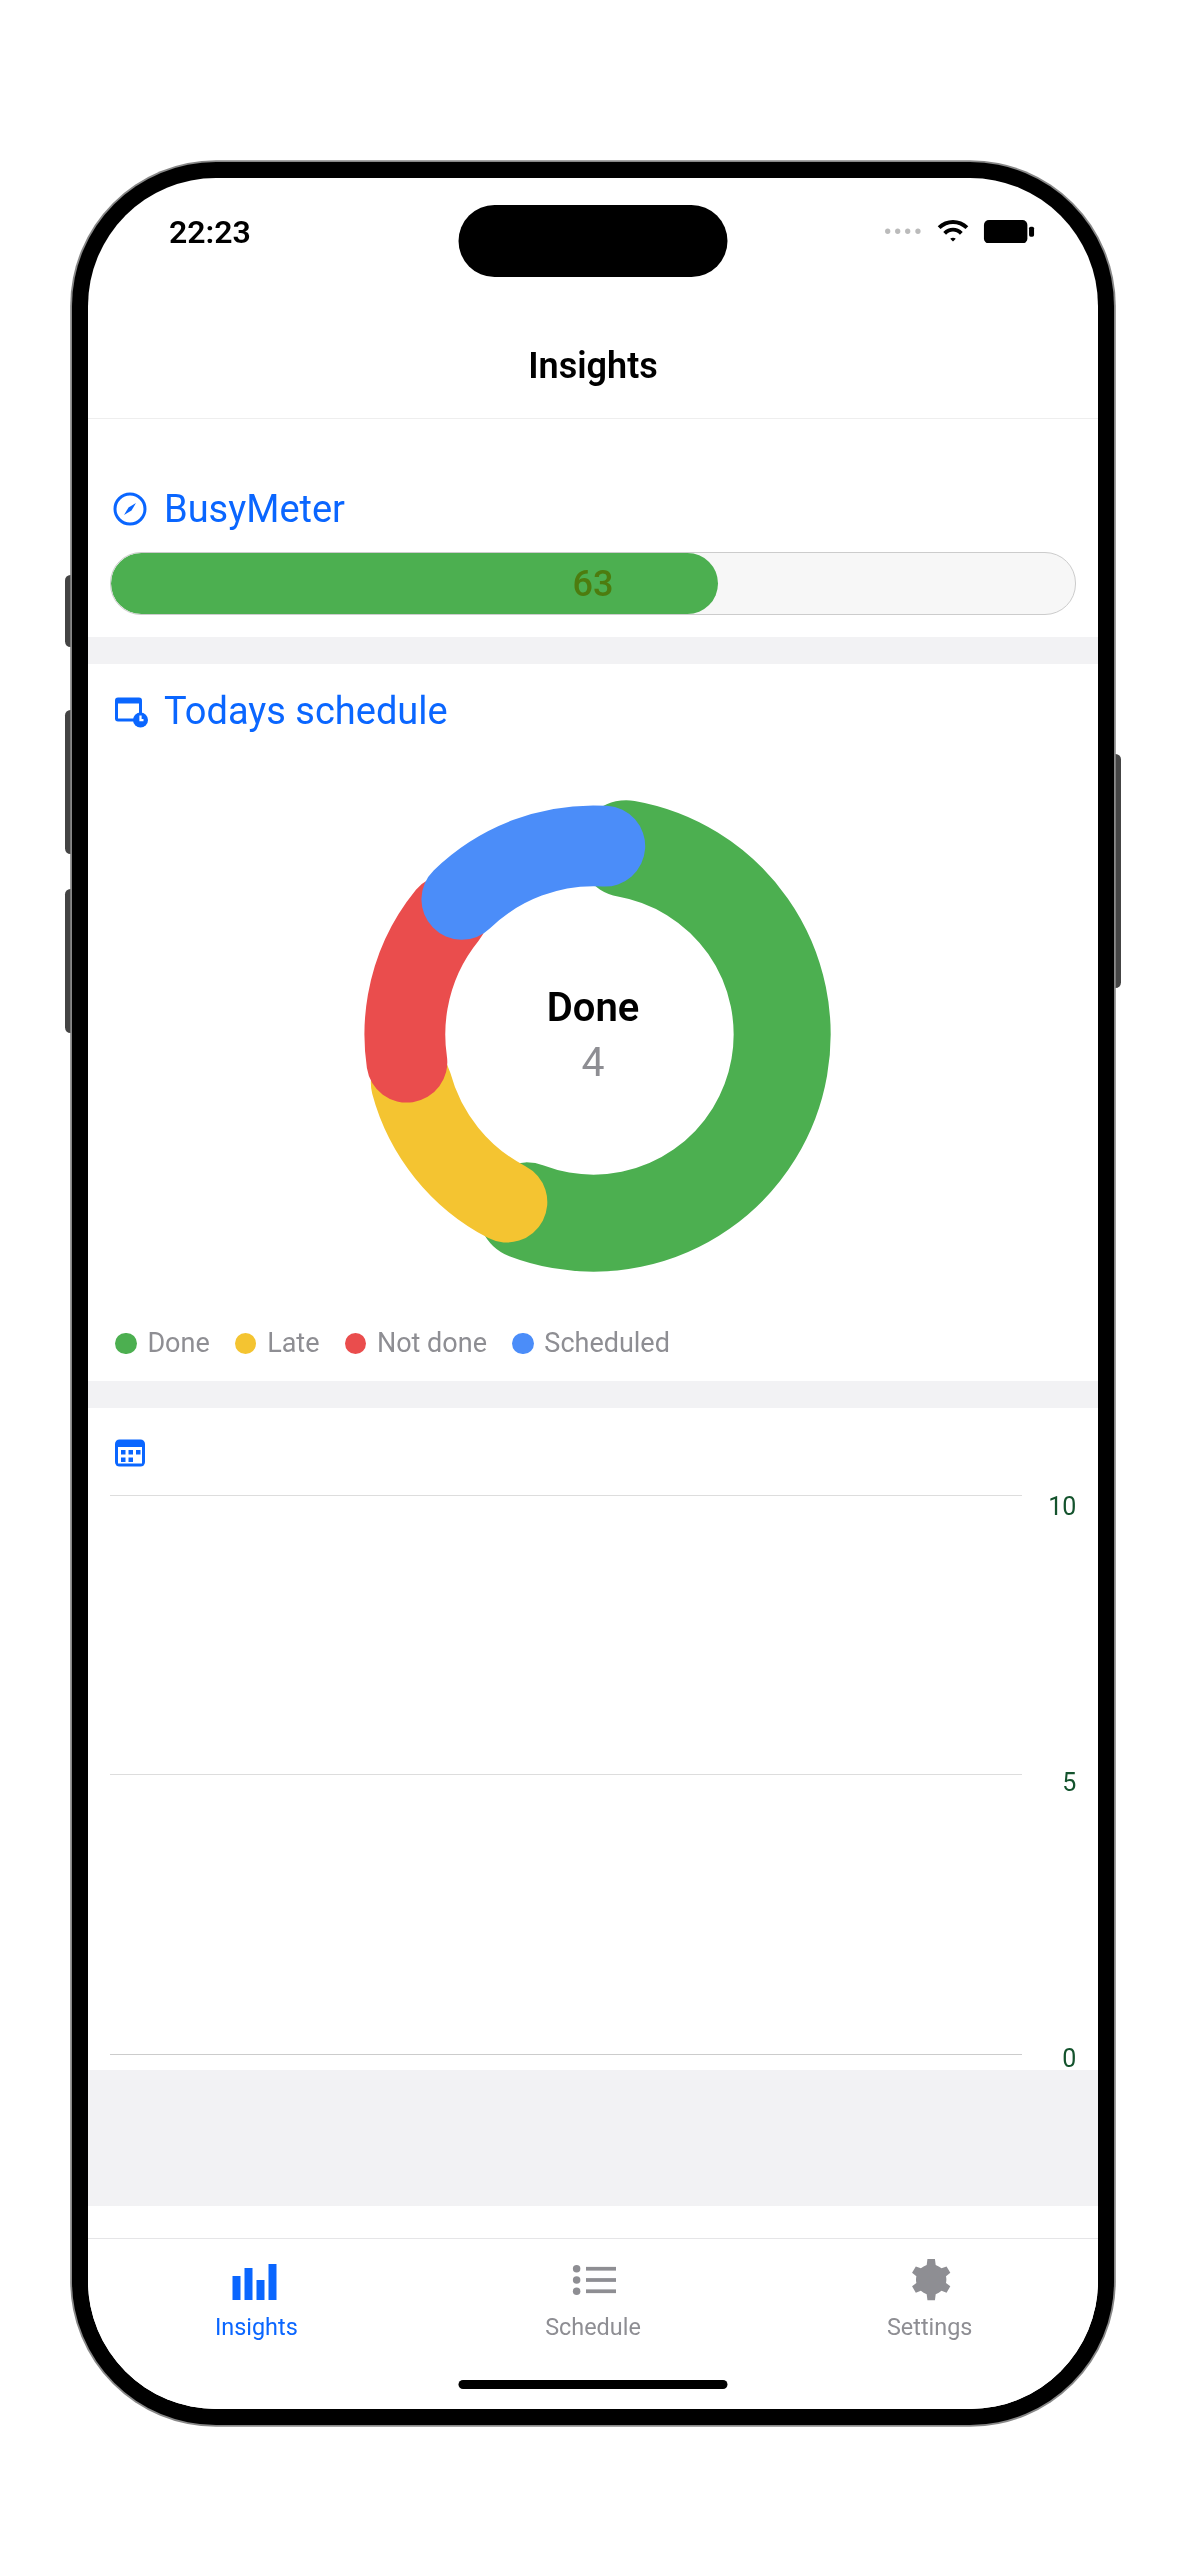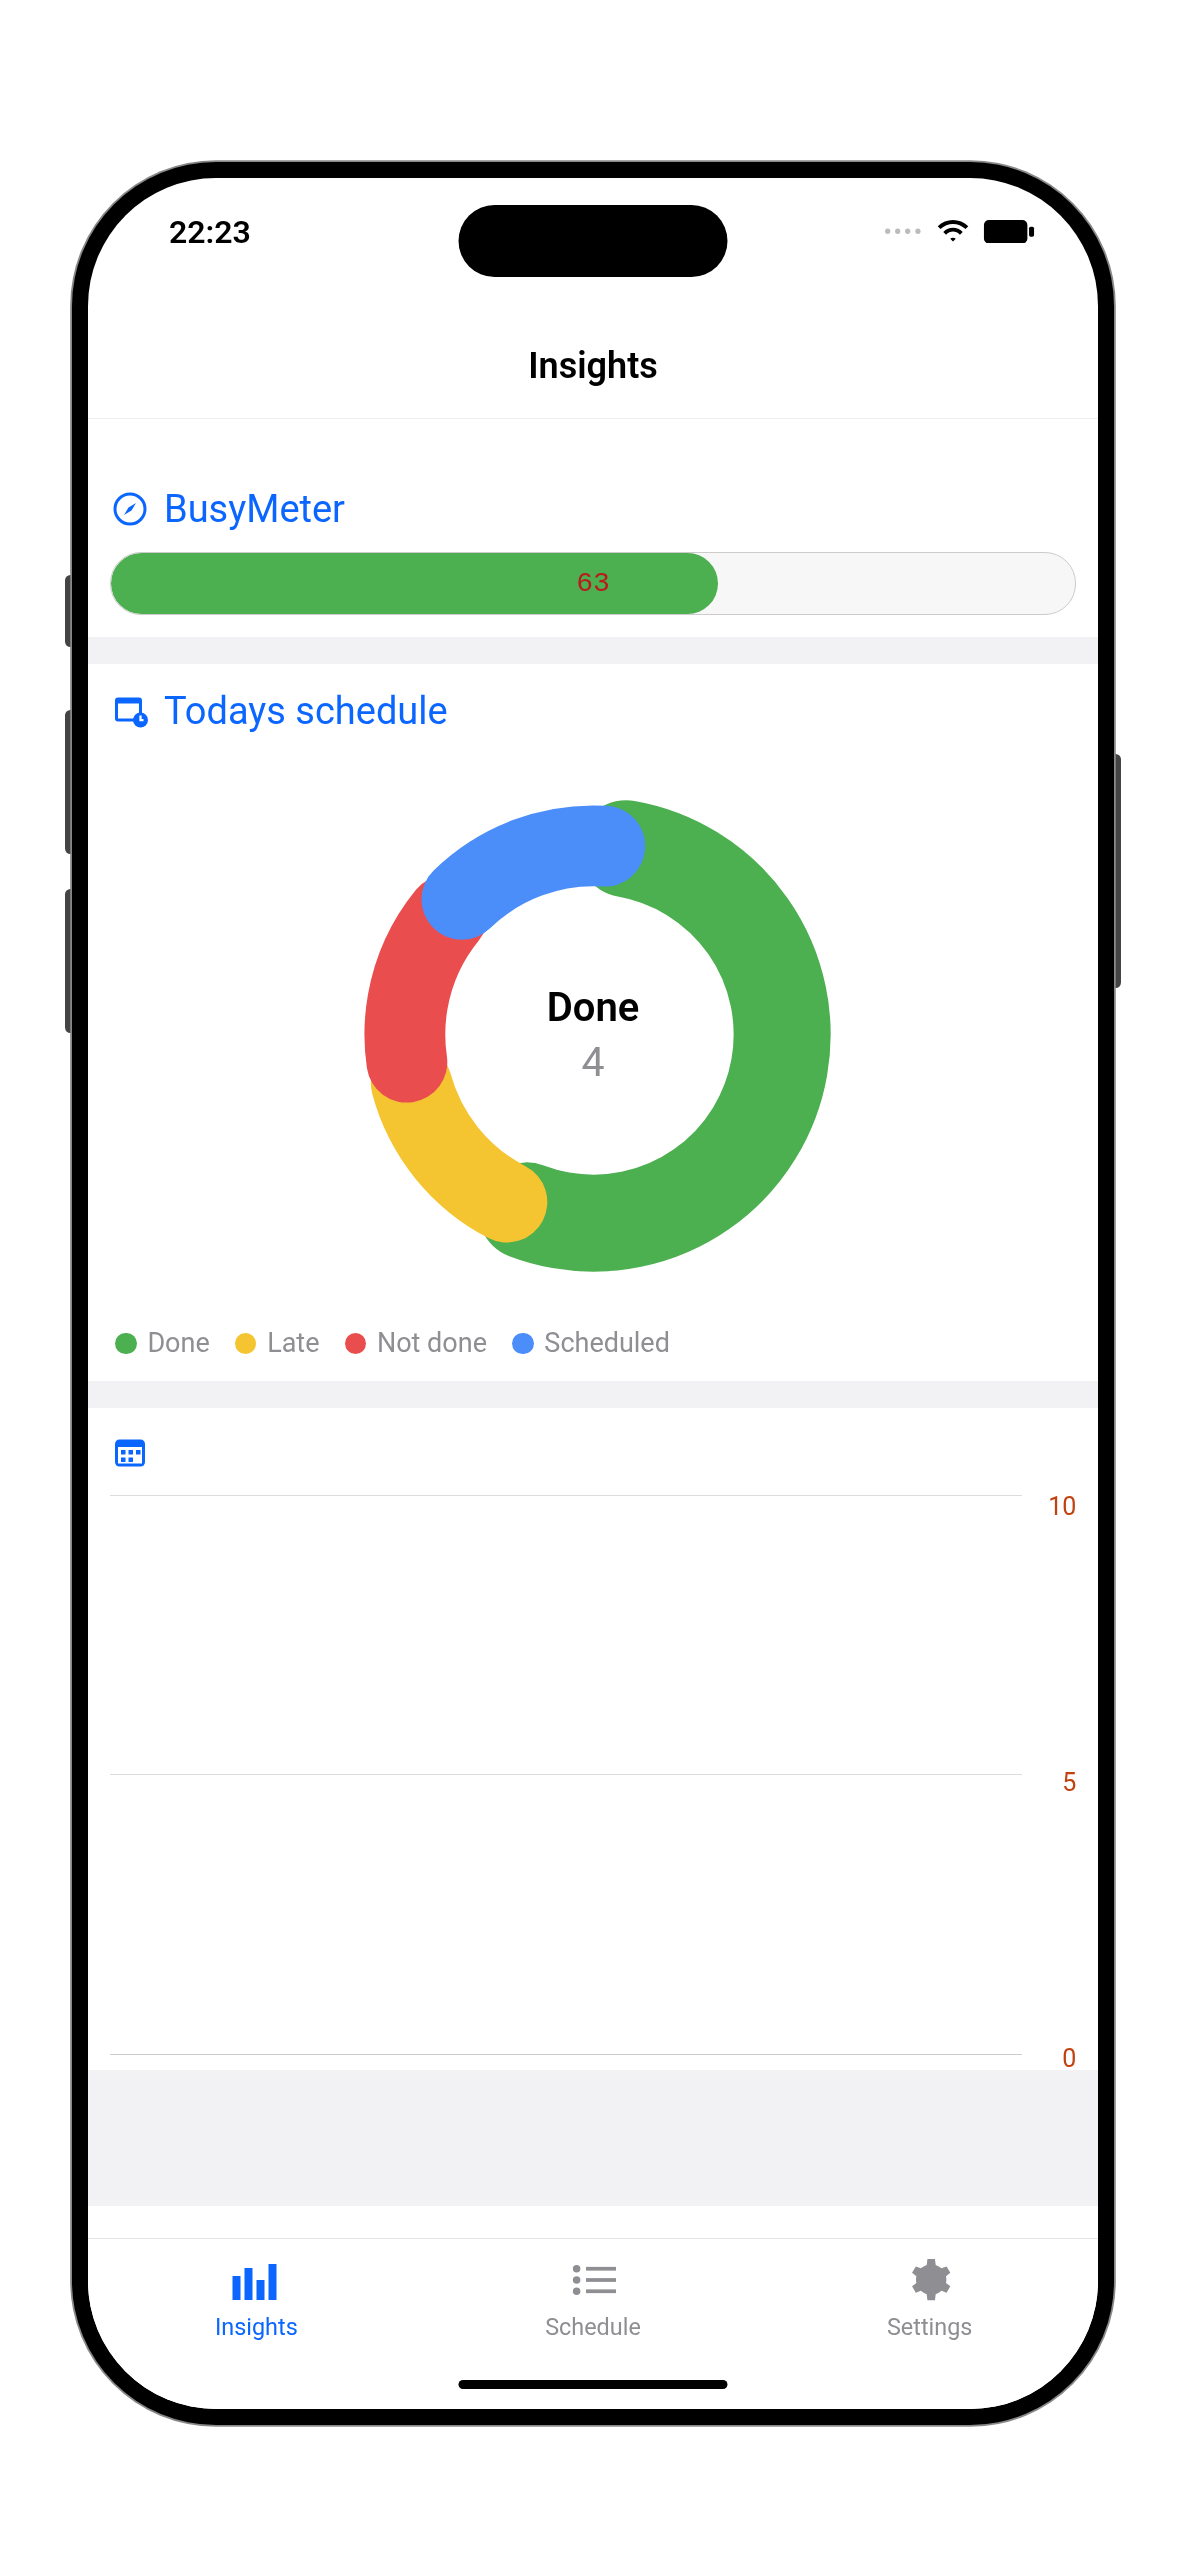--- a/index.html
+++ b/index.html
@@ -96,24 +96,23 @@
   .progress-fill {
     position: absolute;
     left: 0; top: 0; bottom: 0;
     background: #4caf50;
     border-radius: 31px;
   }
   .progress-value {
     position: absolute;
     left:0; top:0; right:0; bottom:0;
     display:flex; align-items:center; justify-content:center;
-    font-size: 28px;
+    font-size: 36px;
     font-weight: 500;
-    color:#b91c1c;
-    font-family:Liberation Mono, monospace;
+    color:#4d7c0f;
   }
   .donut-wrap {
     display:flex; justify-content:center; align-items:center;
     padding: 10.8px 0 23.4px;
   }
   .donut { position: relative; width: 539px; height: 539px; }
   .donut-center {
     position:absolute; left:50%; top:50%;
     transform:translate(-50%,-50%);
     text-align:center;
@@ -143,21 +142,21 @@
     position:absolute; left:0; right:0; top:0; bottom:0;
     display:flex; justify-content:space-around; align-items:flex-end;
   }
   .bar {
     width: 81px;
     display:flex; flex-direction:column-reverse;
   }
   .bar .seg { width:100%; }
   .ylab {
     position:absolute; right:0;
-    font-size:25px; color:#c2410c;
+    font-size:25px; color:#14532d;
     transform: translateY(-50%);
   }
 
   .tab-bar {
     height: 171px;
     border-top: 0.9px solid #e5e5e7;
     display:flex;
     background:#fff;
   }
   .tab {

